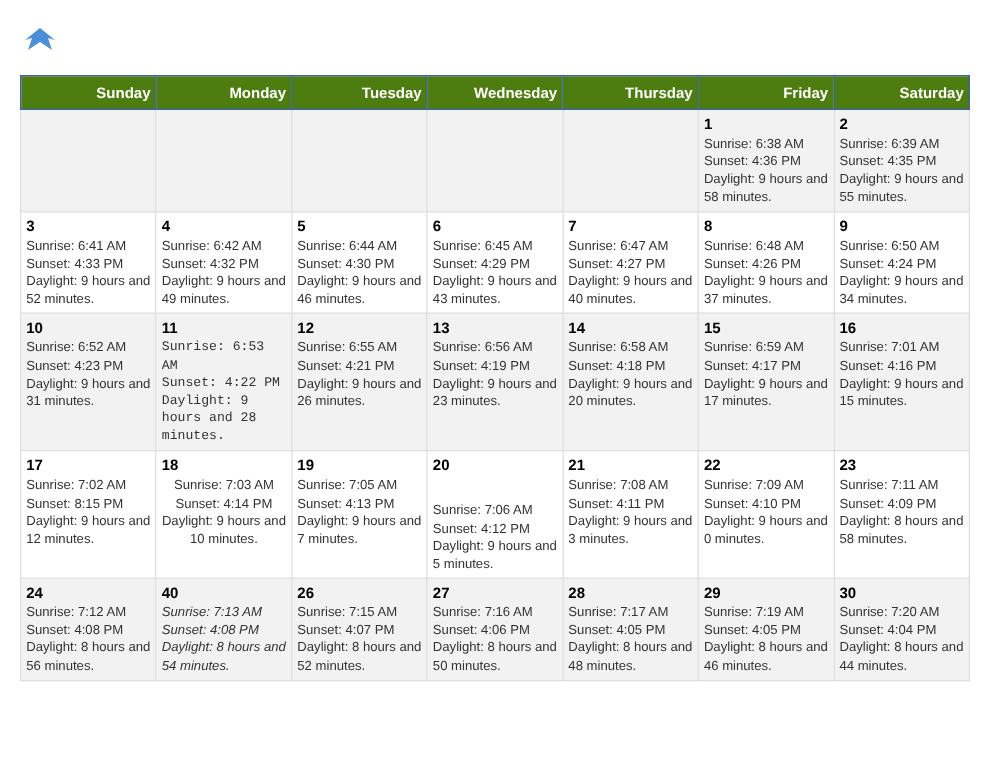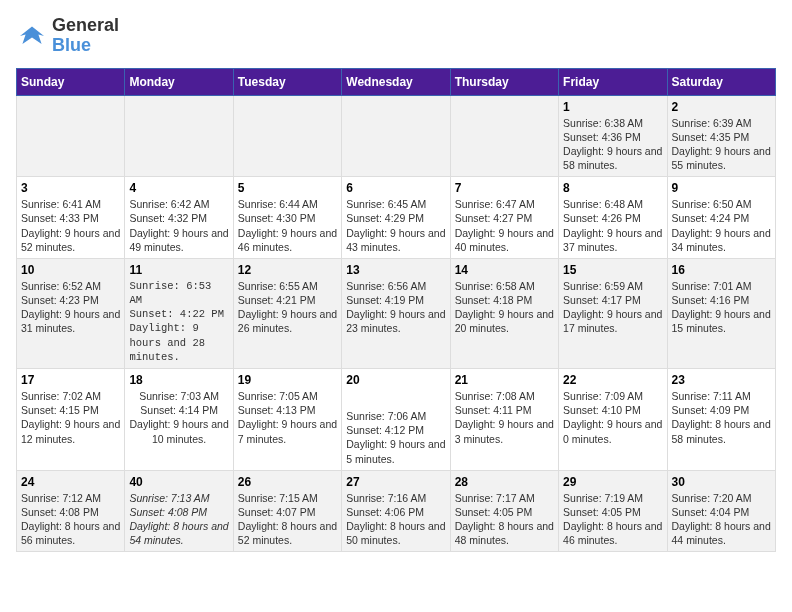--- a/index.html
+++ b/index.html
@@ -46,24 +46,24 @@
       font-size: 16px;
       color: #333;
       font-weight: bold;
     }
     .calendar {
       width: 100%;
       border-collapse: collapse;
       font-size: 11px;
     }
     .calendar thead tr th {
-      background-color: #4c1d95;
+      background-color: #4d7c0f;
       color: #fff;
       padding: 6px 4px;
-      text-align: left;
+      text-align: right;
       font-size: 12px;
       border: 1px solid #3a62b0;
     }
     .calendar tbody tr td {
       border: 1px solid #ddd;
       vertical-align: top;
       padding: 4px;
       width: 108px;
       min-height: 80px;
     }
@@ -89,24 +89,20 @@
     }
   </style>
 </head>
 <body>
 
 <div class="header-area">
   <div class="logo">
     <svg class="logo-bird" viewBox="0 0 40 40" xmlns="http://www.w3.org/2000/svg">
       <polygon points="20,8 35,20 28,18 32,30 20,22 8,30 12,18 5,20" fill="#4a90d9"></polygon>
     </svg>
-    <div class="logo-text">
-      <div><span style="color:#333">General</span></div>
-      <div><span style="color:#4a90d9">Blue</span></div>
-    </div>
   </div>
   <div class="title-area">
     <div class="month-title"></div>
     <div class="subtitle"></div>
   </div>
 </div>
 
 <table class="calendar">
   <thead>
     <tr>
@@ -224,21 +220,21 @@
           <span class="day-num">16</span>
           <div class="day-info" style="white-space: pre-line;">Sunrise: 7:01 AM
 Sunset: 4:16 PM
 Daylight: 9 hours and 15 minutes.</div>
         </td>
       </tr>
       <tr>
         <td>
           <span class="day-num">17</span>
           <div class="day-info" style="white-space: pre-line;">Sunrise: 7:02 AM
-Sunset: 4:15 PM
+Sunset: 8:15 PM
 Daylight: 9 hours and 12 minutes.</div>
         </td>
         <td>
           <span class="day-num">18</span>
           <div class="day-info" style="white-space: pre-line; text-align: center;">Sunrise: 7:03 AM
 Sunset: 4:14 PM
 Daylight: 9 hours and 10 minutes.</div>
         </td>
         <td>
           <span class="day-num">19</span>

